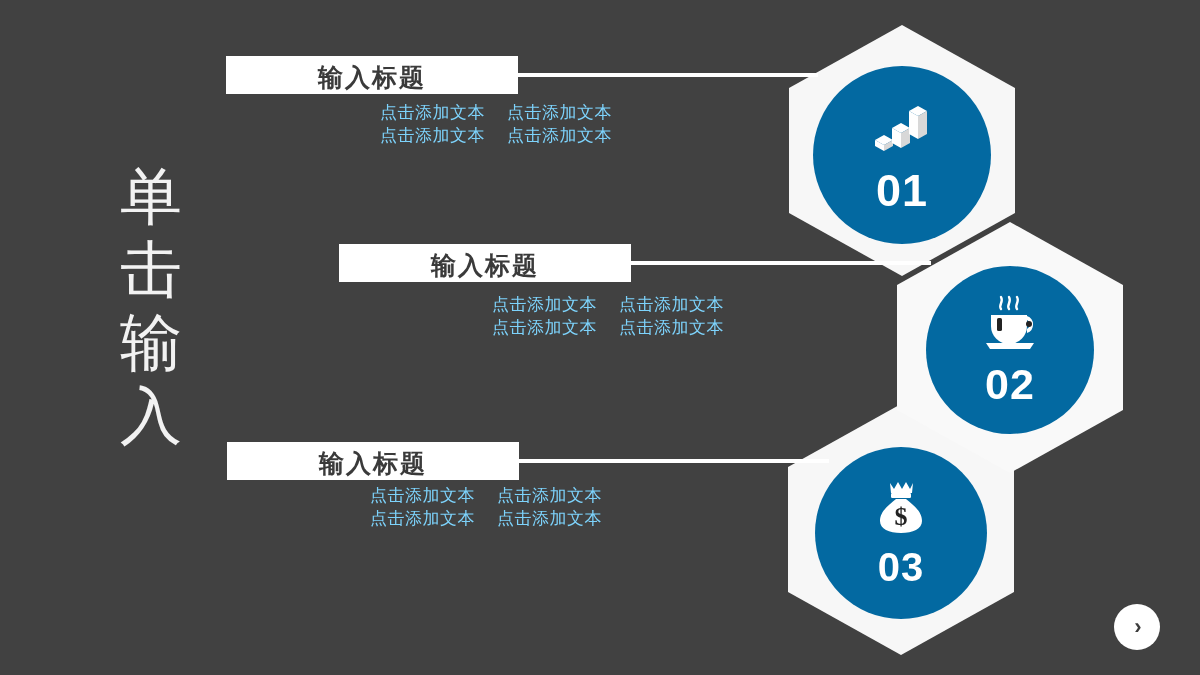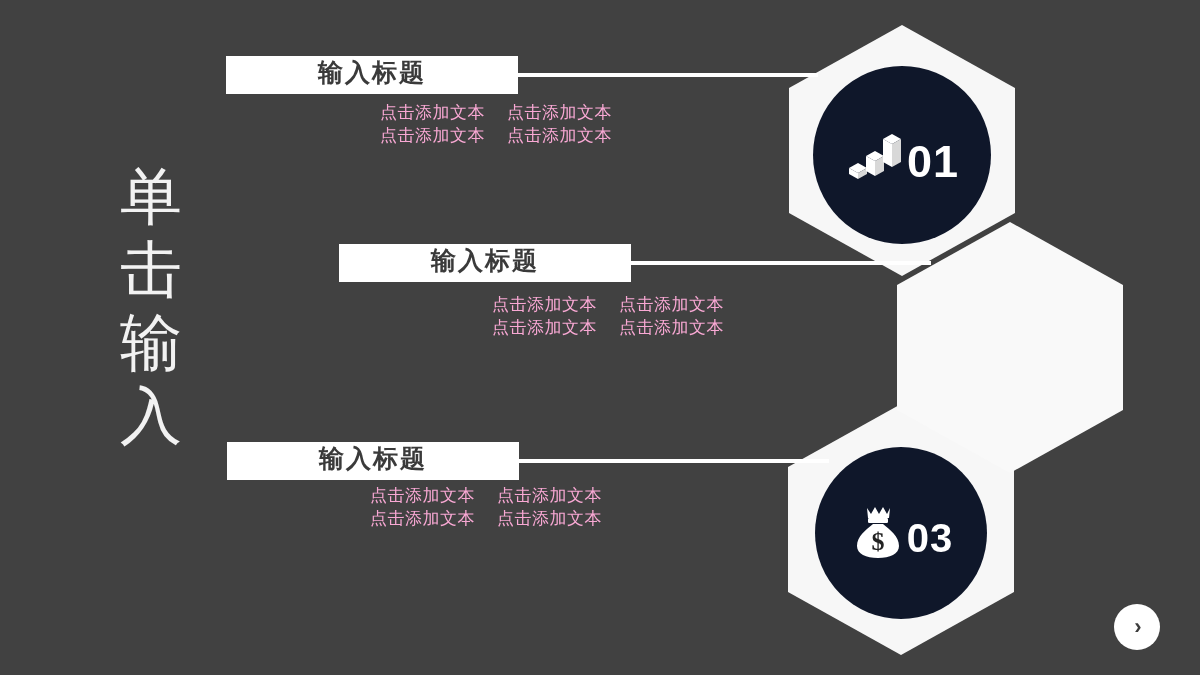--- a/index.html
+++ b/index.html
@@ -39,24 +39,24 @@
     position: absolute;
     left: 0; top: 0;
     width: 1200px; height: 675px;
     pointer-events: none;
   }
   .hexwrap svg { display: block; }
 
   .badge {
     position: absolute;
     border-radius: 50%;
-    background: #0f172a;
+    background: #0369a1;
     color: #ffffff;
     display: flex;
-    flex-direction: row;
+    flex-direction: column;
     align-items: center;
     justify-content: center;
   }
   .badge .bicon {
     display: block;
     line-height: 0;
   }
   .badge .bnum {
     font-size: 46px;
     font-weight: 700;
@@ -72,42 +72,42 @@
   #badge3 { left: 815px; top: 447px; width: 172px; height: 172px; }
   #badge3 .bnum { font-size: 40px; margin-top: 10px; }
 
   
   .block { position: absolute; }
   .titlebar {
     position: absolute;
     background: #ffffff;
     height: 38px;
     display: flex;
-    align-items: flex-start;
+    align-items: flex-end;
     justify-content: center;
   }
   .titlebar .ttext {
     color: #3a3a3a;
     font-size: 25px;
     font-weight: 700;
     letter-spacing: 2px;
     font-family: "DejaVu Sans", "Liberation Sans", sans-serif;
   }
   .connector {
     position: absolute;
     background: #ffffff;
     height: 4px;
   }
   .bodygrid {
     position: absolute;
     display: grid;
     grid-template-columns: auto auto;
     column-gap: 22px;
     row-gap: 1px;
-    color: #f9a8d4;
+    color: #7dd3fc;
     font-size: 17px;
     line-height: 1.32;
     letter-spacing: 0.5px;
     font-family: "DejaVu Sans", "Liberation Sans", sans-serif;
     white-space: nowrap;
   }
 
   
   #block1 .titlebar { left: 226px; top: 56px; width: 292px; }
   #block1 .connector { left: 518px; top: 73px; width: 300px; }
@@ -188,20 +188,37 @@
         <g fill="#ffffff">
           <polygon points="38,13 47,8 56,13 47,18"></polygon>
           <polygon points="38,13 47,18 47,41 38,36"></polygon>
           <polygon points="56,13 47,18 47,41 56,36" fill="#d8d8d8"></polygon>
         </g>
       </svg>
     </span>
     <span class="bnum">01</span>
   </div>
 
+  <div class="badge" id="badge2">
+    <span class="bicon">
+      <svg width="62" height="58" viewBox="0 0 62 58" xmlns="http://www.w3.org/2000/svg">
+        <g fill="none" stroke="#ffffff" stroke-width="2.4" stroke-linecap="round">
+          <path d="M22 14 C19 10, 25 7, 22 2"></path>
+          <path d="M30 14 C27 10, 33 7, 30 2"></path>
+          <path d="M38 14 C35 10, 41 7, 38 2"></path>
+        </g>
+        <path d="M12 20 h36 v11 a18 18 0 0 1 -36 0 z" fill="#ffffff"></path>
+        <path d="M48 21 a9 9 0 0 1 0 17 l0 -4 a5 5 0 0 0 0 -9 z" fill="#ffffff"></path>
+        <rect x="18" y="23" width="5" height="13" rx="1.6" fill="#232323"></rect>
+        <circle cx="50" cy="29" r="3" fill="#232323"></circle>
+        <path d="M7 48 h48 l-4 6 h-40 z" fill="#ffffff"></path>
+      </svg>
+    </span>
+    <span class="bnum">02</span>
+  </div>
 
   <div class="badge" id="badge3">
     <span class="bicon">
       <svg width="58" height="58" viewBox="0 0 58 58" xmlns="http://www.w3.org/2000/svg">
 
         <path d="M18 4 l4 6 4 -7 4 7 4 -7 4 7 3 -6 -1 10 h-21 z" fill="#ffffff"></path>
         <rect x="19" y="14" width="20" height="5" rx="1.2" fill="#ffffff"></rect>
 
         <path d="M24 20 h10 c7 6 16 12 16 22 c0 8 -9 12 -21 12 c-12 0 -21 -4 -21 -12 c0 -10 9 -16 16 -22 z" fill="#ffffff"></path>
 

